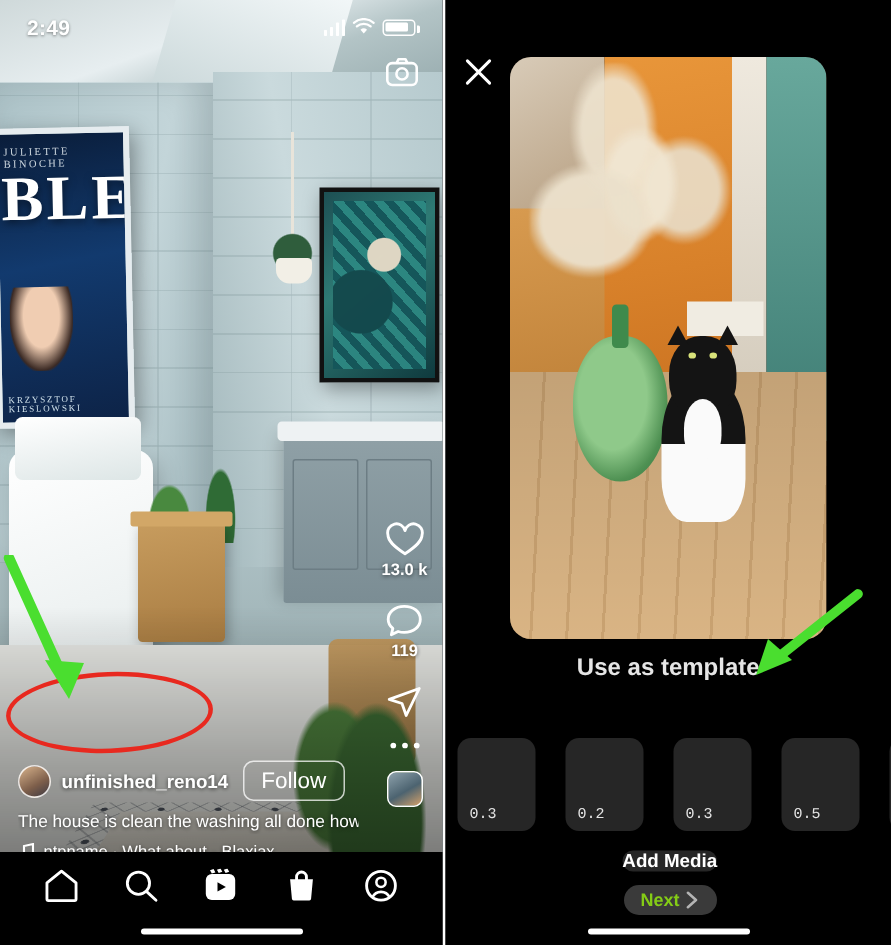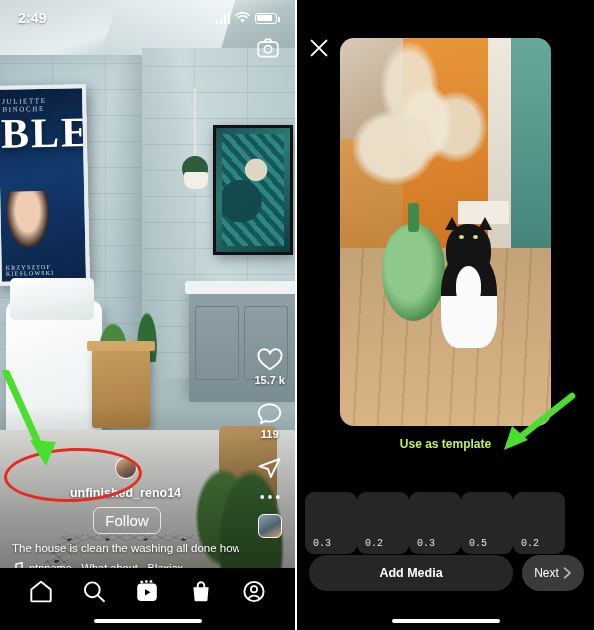--- a/index.html
+++ b/index.html
@@ -137,21 +137,21 @@
     background:rgba(38,38,38,.78); color:#fff;
     padding:6px 12px 6px 9px; border-radius:16px;
     font-size:11.5px; font-weight:bold; cursor:pointer;
   }
   .red-ellipse { position:absolute; left:4px; bottom:128px; width:138px; height:54px;
     border:3.5px solid #e8291f; border-radius:50%; z-index:31; pointer-events:none;
     transform:rotate(-2deg); }
   .green-arrow-l { position:absolute; left:0px; bottom:150px; width:70px; height:110px; z-index:33; }
 
   .meta { position:absolute; left:12px; right:56px; bottom:56px; z-index:30; color:#fff; }
-  .meta-row { display:flex; align-items:center; gap:7px;flex-direction:column; }
+  .meta-row { display:flex; align-items:center; gap:7px; }
   .avatar { width:22px; height:22px; border-radius:50%;
     background:linear-gradient(150deg,#d8b38c,#7d5e4a 60%,#3d3a44);
     border:1.5px solid rgba(255,255,255,.85); flex:none; }
   .uname { font-size:12.5px; font-weight:bold; text-shadow:0 1px 3px rgba(0,0,0,.65); }
   .follow-btn { margin-left:3px; border:1px solid rgba(255,255,255,.75);
     border-radius:7px; padding:4px 11px; font-size:15px; font-weight:normal;
     color:#fff; cursor:pointer; }
   .caption { margin-top:7px; font-size:11.5px; line-height:1.3;
     text-shadow:0 1px 3px rgba(0,0,0,.65); white-space:nowrap; overflow:hidden; }
   .audio { margin-top:6px; display:flex; align-items:center; gap:6px;
@@ -209,37 +209,37 @@
   .pv-cat .head::before{left:-2%;} .pv-cat .head::after{right:-2%;}
   .pv-cat .bib{position:absolute;left:30%;top:34%;width:40%;height:32%;
     background:#fafafa;border-radius:50% 50% 40% 40%;}
   .pv-cat .eyeL,.pv-cat .eyeR{position:absolute;top:20%;width:11%;height:7%;
     background:#d8e27a;border-radius:50%;}
   .pv-cat .eyeL{left:29%;} .pv-cat .eyeR{right:29%;}
 
   .green-arrow-r { position:absolute; right:16px; top:392px; width:86px; height:62px; z-index:31; }
 
   .tpl-head { position:absolute; top:437px; left:0; right:0; text-align:center; z-index:20; }
-  .tpl-title { color:#bef264; font-size:12px; font-weight:bold; }
+  .tpl-title { color:#e5e5e5; font-size:16px; font-weight:bold; }
   .tpl-sub { color:#a8a8a8; font-size:11.5px; margin-top:5px; }
 
-  .clips { position:absolute; top:492px; left:8px; right:0; display:flex; gap:0; }
+  .clips { position:absolute; top:492px; left:8px; right:0; display:flex; gap:20px; }
   .clip { flex:none; width:52px; height:62px; background:#262626; border-radius:9px;
     position:relative; cursor:pointer; }
   .clip .dur { position:absolute; left:8px; bottom:5px; color:#e4e4e4; font-size:10px;
     font-family:"Liberation Mono", monospace; }
 
-  .bottom-actions { position:absolute; left:12px; right:10px; bottom:39px;
-    display:flex; align-items:center; gap:9px; }
+  .bottom-actions { position:absolute; left:12px; right:10px; bottom:20px;
+    display:flex; align-items:center; gap:9px;flex-direction:column; }
   .add-media { flex:1; height:36px; background:#262626; color:#fff; border-radius:19px;
     display:flex; align-items:center; justify-content:center;
     font-size:12.5px; font-weight:bold; cursor:pointer; }
-  .next-btn { width:62px; height:36px; background:#3a3a3a; color:#ffffff;
+  .next-btn { width:62px; height:20px; background:#3a3a3a; color:#84cc16;
     border-radius:19px; display:flex; align-items:center; justify-content:center; gap:4px;
-    font-size:12px; font-weight:normal; cursor:pointer; }
+    font-size:12px; font-weight:bold; cursor:pointer; }
 </style>
 </head>
 <body>
 
 <div class="screens">
 
   <div class="phone left">
 
     <div class="reel-bg">
       <div class="ceiling"></div>
@@ -304,21 +304,21 @@
         <path d="M8 4.5 L9.5 1.6 h5 L16 4.5" stroke="#fff" stroke-width="1.9" fill="none" stroke-linejoin="round"></path>
         <circle cx="12" cy="12.4" r="4.1" stroke="#fff" stroke-width="1.9" fill="none"></circle>
       </svg>
     </div>
 
     <div class="rail">
       <div class="item">
         <svg width="26" height="24" viewBox="0 0 26 24">
           <path d="M13 21.2 C5.4 16.2 1.6 12.6 1.6 8.4 A5.6 5.6 0 0 1 13 5.7 A5.6 5.6 0 0 1 24.4 8.4 C24.4 12.6 20.6 16.2 13 21.2 Z" stroke="#fff" stroke-width="1.9" fill="none" stroke-linejoin="round"></path>
         </svg>
-        <span class="cnt">15.7 k</span>
+        <span class="cnt">13.0 k</span>
       </div>
       <div class="gap"></div>
       <div class="item">
         <svg width="25" height="24" viewBox="0 0 25 24">
           <path d="M12.5 2.2 C6.3 2.2 1.8 6 1.8 10.8 c0 2.4 1.2 4.6 3.1 6.1 l-1 4.3 l4.5-2.2 c1.3 .4 2.7 .6 4.1 .6 c6.2 0 10.7-3.8 10.7-8.8 S18.7 2.2 12.5 2.2 Z" stroke="#fff" stroke-width="1.9" fill="none" stroke-linejoin="round"></path>
         </svg>
         <span class="cnt">119</span>
       </div>
       <div class="gap"></div>
       <div class="item">

